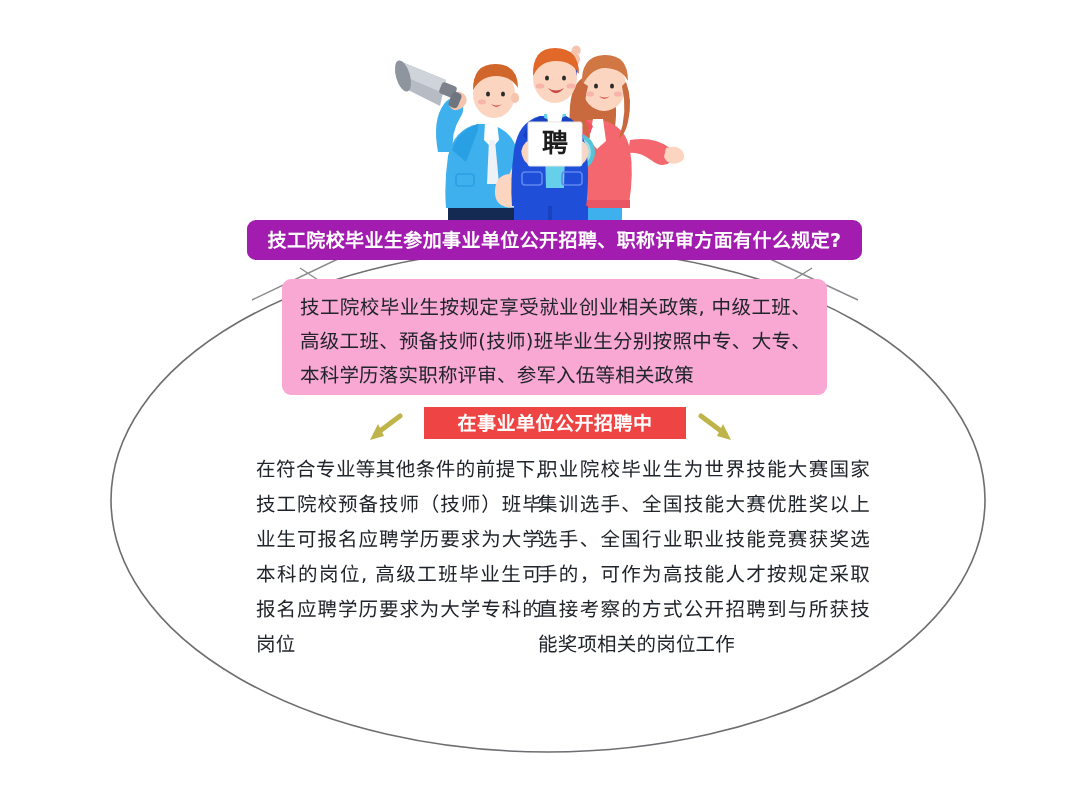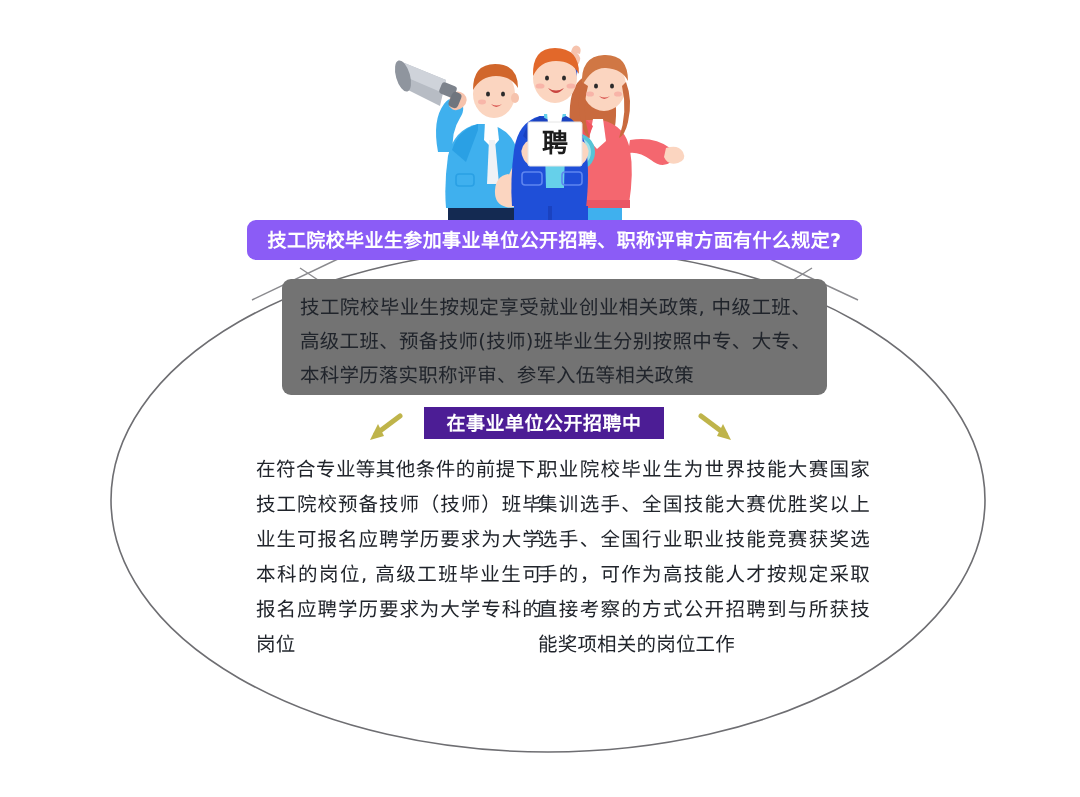--- a/index.html
+++ b/index.html
@@ -15,49 +15,49 @@
 
   
   .ellipse-layer{position:absolute;left:0;top:0;width:1080px;height:797px;pointer-events:none;}
 
   
   .illustration{position:absolute;left:390px;top:24px;width:340px;height:205px;}
 
   
   .gold-banner{
     position:absolute;left:247px;top:220px;width:615px;height:40px;
-    background:#8b5cf6;border-radius:9px;
+    background:#a21caf;border-radius:9px;
     display:flex;align-items:center;justify-content:center;
     box-sizing:border-box;padding:0 14px;
   }
   .gold-banner-text{
     color:#ffffff;font-size:19px;font-weight:bold;letter-spacing:.4px;
     white-space:nowrap;line-height:1;
     font-family:"DejaVu Sans","Liberation Sans",sans-serif;
   }
 
   
   .connectors{position:absolute;left:0;top:0;width:1080px;height:797px;pointer-events:none;}
 
   
   .blue-card{
     position:absolute;left:282px;top:279px;width:545px;height:116px;
-    background:#737373;border-radius:9px;
+    background:#f9a8d4;border-radius:9px;
     box-sizing:border-box;padding:12px 16px 10px 18px;
   }
   .blue-card-text{
     color:#20242b;font-size:19.5px;line-height:34px;
     letter-spacing:.2px;text-align:justify;
     font-family:"DejaVu Sans","Liberation Sans",sans-serif;
   }
 
   
   .red-banner{
-    position:absolute;left:424px;top:407px;width:240px;height:32px;
-    background:#4c1d95;
+    position:absolute;left:424px;top:407px;width:262px;height:32px;
+    background:#ef4444;
     display:flex;align-items:center;justify-content:center;
   }
   .red-banner-text{
     color:#ffffff;font-size:19px;font-weight:bold;letter-spacing:.5px;
     white-space:nowrap;line-height:1;
     font-family:"DejaVu Sans","Liberation Sans",sans-serif;
   }
   .arrow-left{position:absolute;left:364px;top:412px;width:40px;height:34px;}
   .arrow-right{position:absolute;left:697px;top:412px;width:40px;height:34px;}
 

